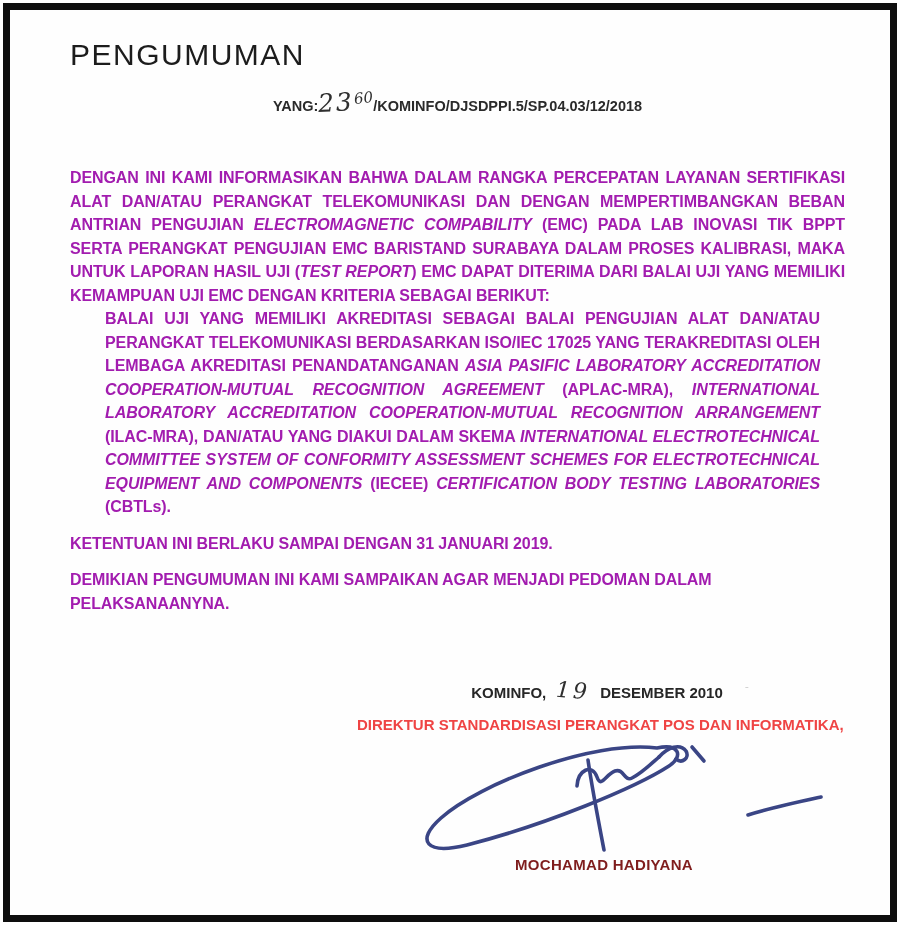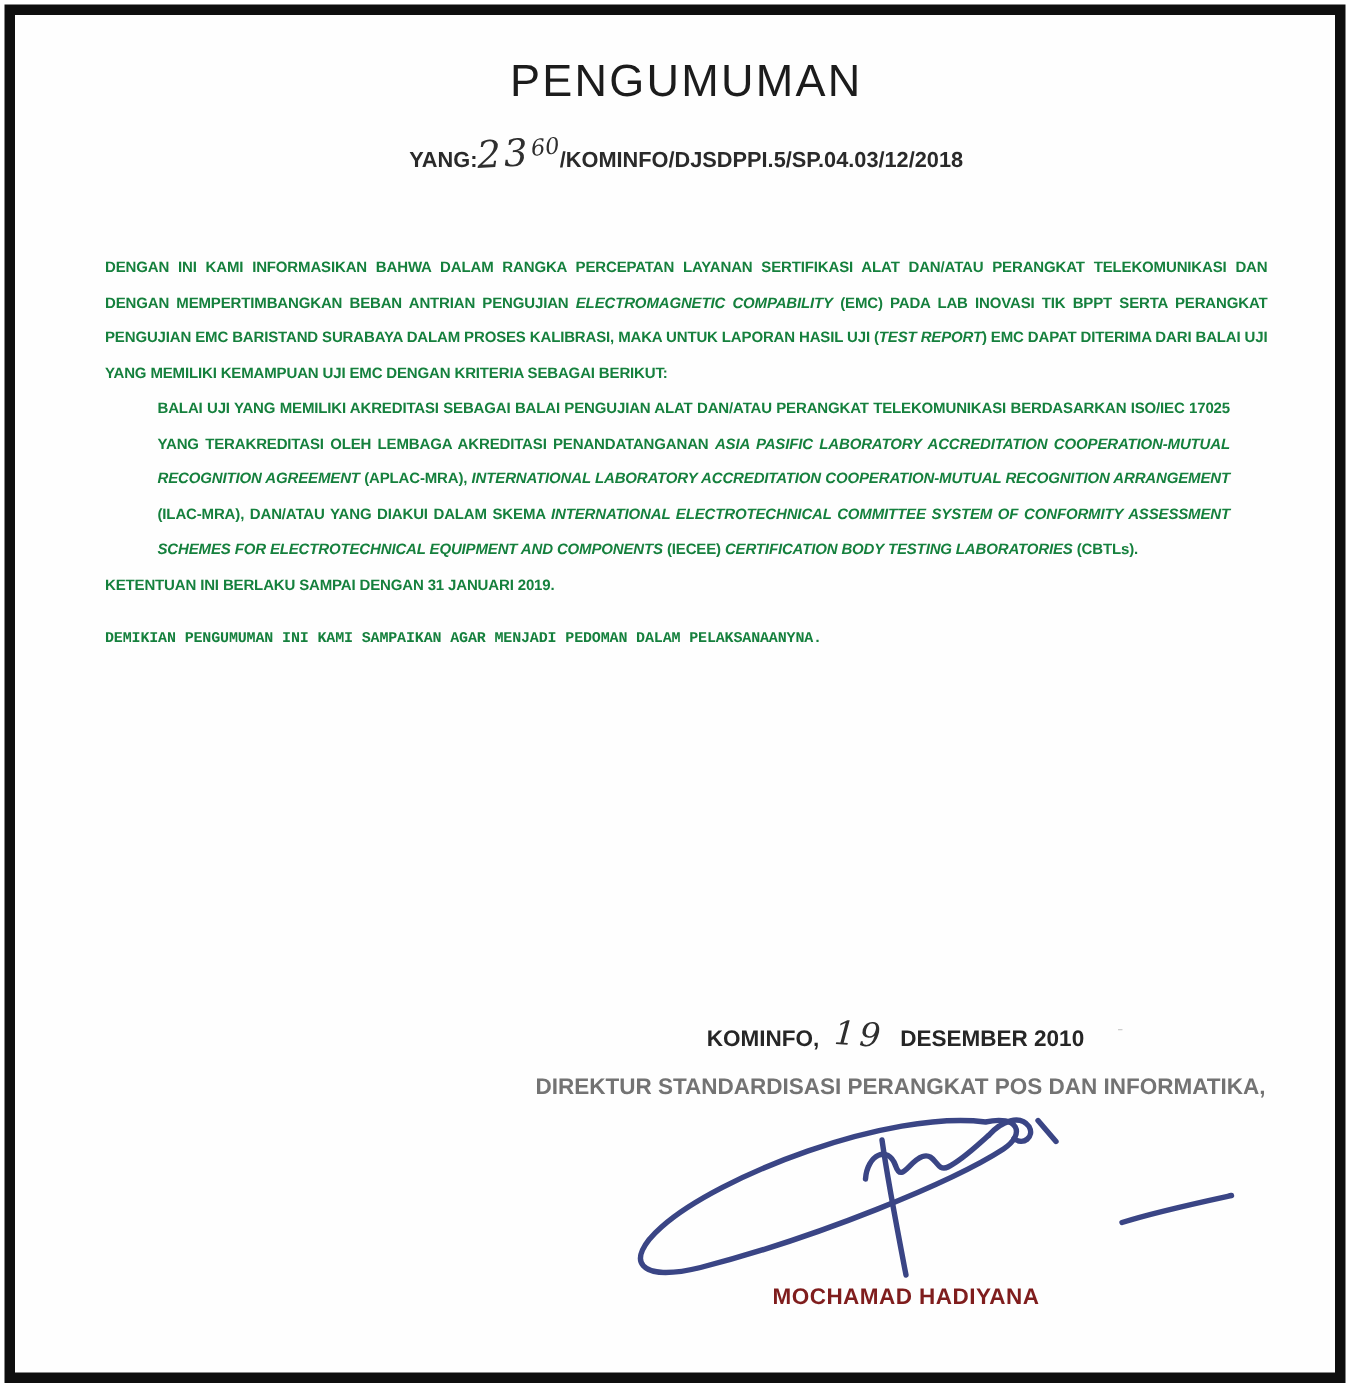--- a/index.html
+++ b/index.html
@@ -16,21 +16,21 @@
 
   .page {
     position: relative;
     width: 100%;
     height: 100%;
     padding: 28px 45px 0 60px;
     color: #262626;
   }
 
   .doc-title {
-    text-align: center;
+    text-align: left;
     font-size: 30px;
     font-weight: 400;
     letter-spacing: 1.5px;
     color: #1c1c1c;
     line-height: 34px;
   }
 
   .doc-number {
     text-align: center;
     margin-top: 12px;
@@ -46,31 +46,31 @@
     font-style: italic;
     font-weight: 400;
     color: #2f2f2f;
     display: inline-block;
   }
   .hw-big   { font-size: 25px; transform: rotate(-3deg); letter-spacing: 2px; }
   .hw-small { font-size: 15px; vertical-align: 8px; transform: rotate(-6deg); }
   .hw-date  { font-size: 22px; transform: rotate(4deg); letter-spacing: 3px; padding: 0 10px; }
 
   .body-text {
-    font-size: 10px;
+    font-size: 16px;
     font-weight: 700;
     line-height: 23.5px;
     letter-spacing: -0.1px;
-    color: #15803d;
+    color: #a21caf;
   }
 
   .para1 { margin-top: 46px; text-align: justify; }
   .para2 { margin-left: 35px; margin-right: 25px; text-align: justify; }
-  .line-validity { }
-  .line-closing  { margin-top: 13px; font-family: Liberation Mono, monospace; }
+  .line-validity { margin-top: 13px; }
+  .line-closing  { margin-top: 13px; }
   .it { font-style: italic; }
 
   .sign-block {
     position: absolute;
     left: 347px;
     top: 666px;
     width: 480px;
     text-align: center;
   }
   .sign-city {
@@ -78,21 +78,21 @@
     font-weight: 700;
     line-height: 30px;
     color: #262626;
     white-space: nowrap;
   }
   .sign-title {
     font-size: 15px;
     font-weight: 700;
     line-height: 22px;
     margin-top: 6px;
-    color: #737373;
+    color: #ef4444;
     white-space: nowrap;
   }
   .sign-svg-wrap {
     margin-top: 2px;
     margin-left: 50px;
     width: 440px;
     height: 116px;
   }
   .sign-name {
     font-size: 15px;

